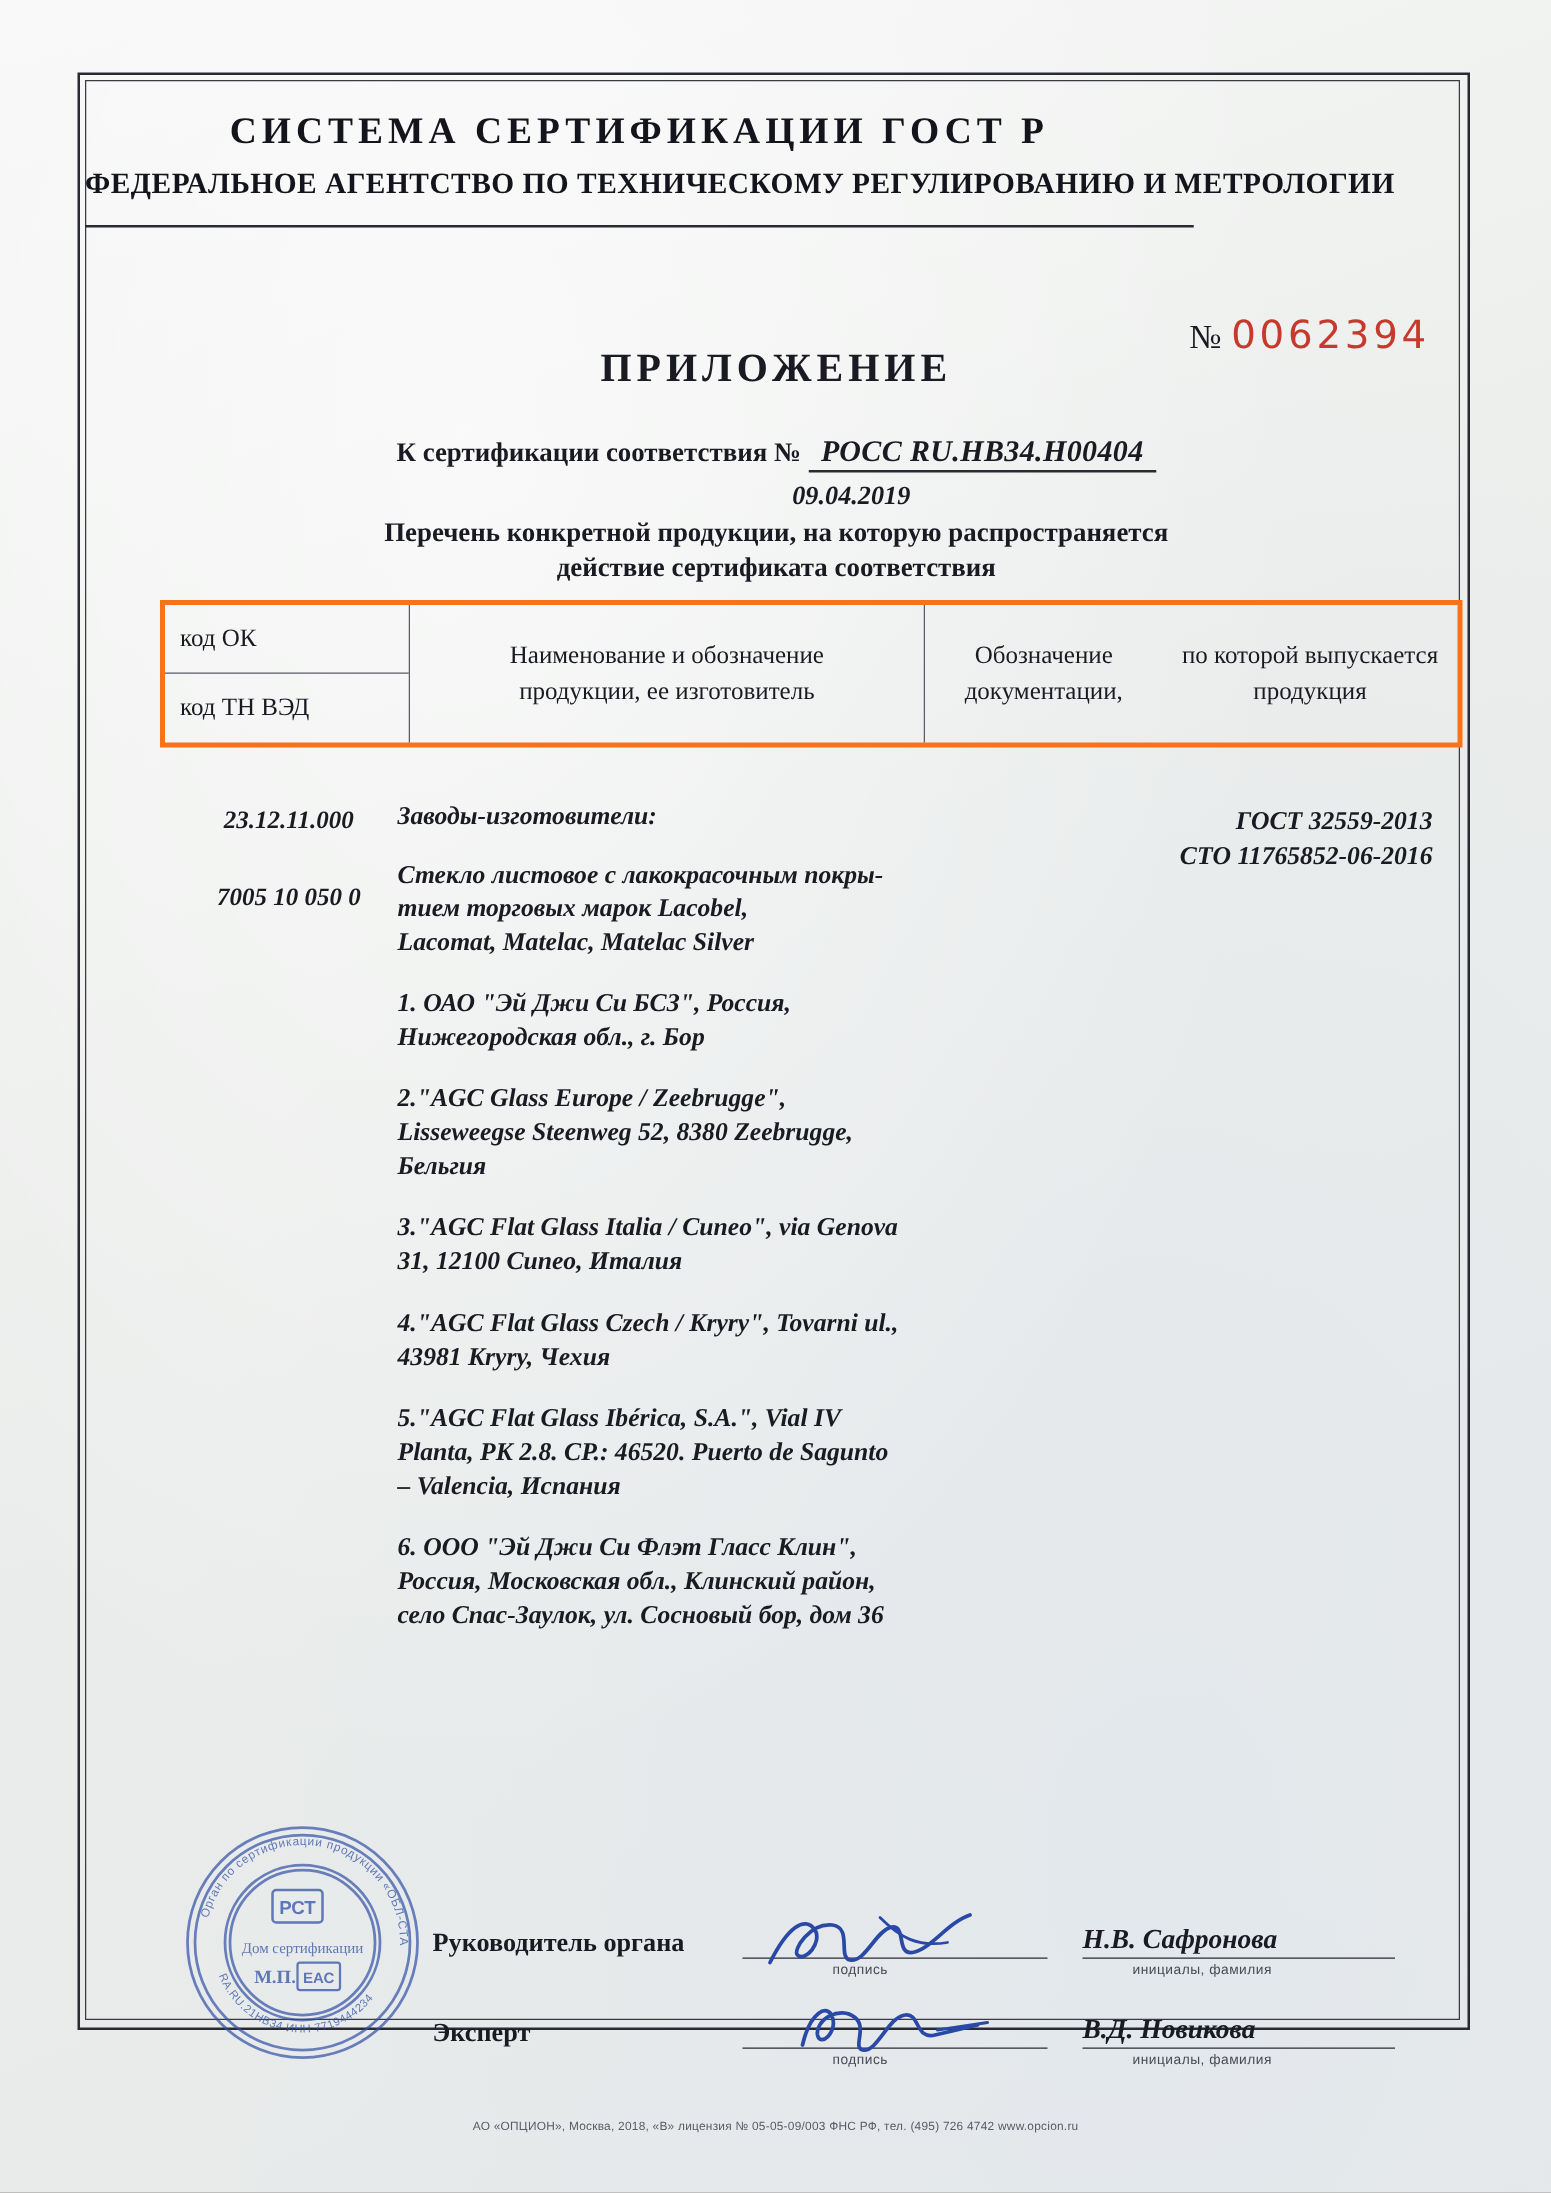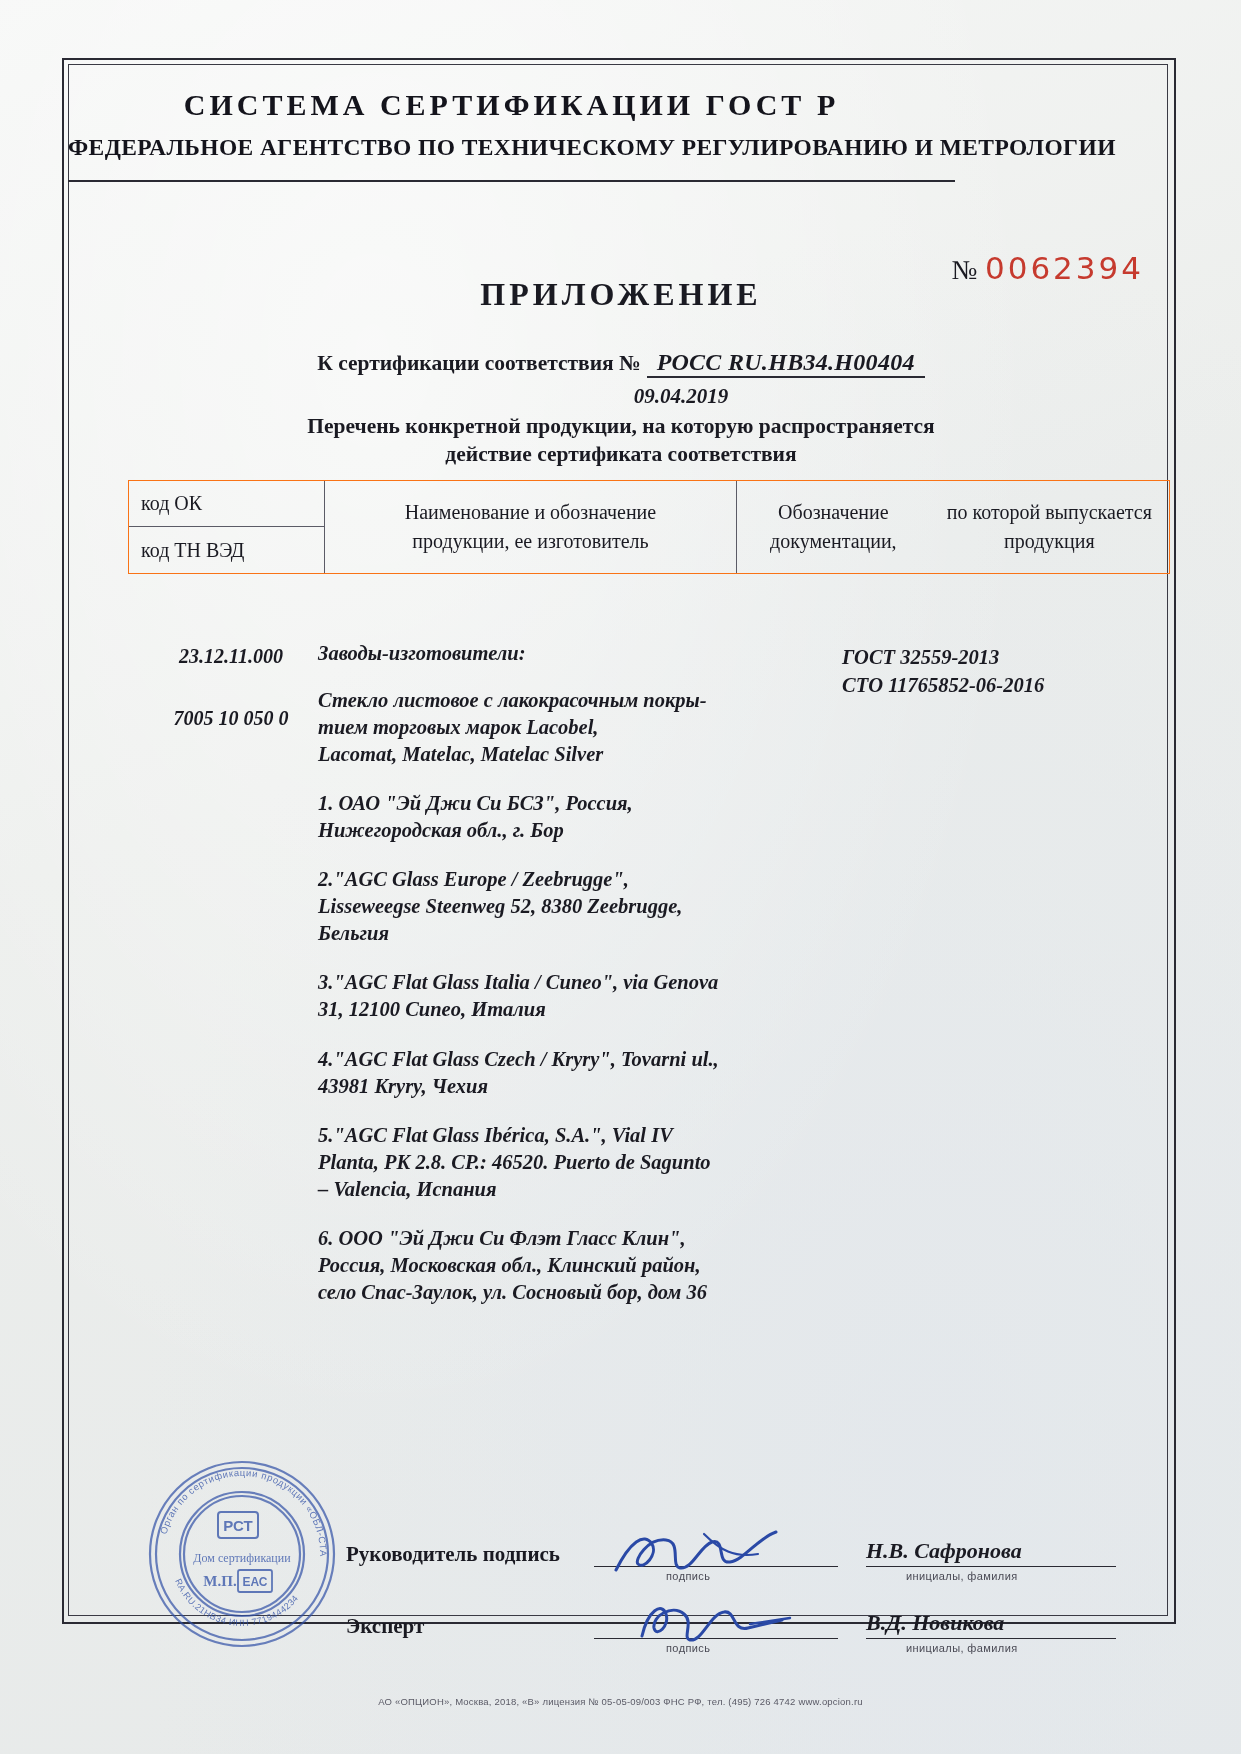--- a/index.html
+++ b/index.html
@@ -153,22 +153,22 @@
     font-size: 21.5px;
     font-weight: 700;
   }
 
   
   .tbl {
     position: absolute;
     left: 82px;
     top: 444px;
     width: 1042px;
-    height: 94px;
-    border: 1px solid #f97316;
+    height: 118px;
+    border: 4px solid #f97316;
     box-sizing: border-box;
   }
   .tbl .col1 {
     position: absolute;
     left: 0; top: 0;
     width: 196px;
     height: 100%;
     border-right: 1px solid #5b5b66;
     box-sizing: border-box;
   }
@@ -232,27 +232,28 @@
     font-style: italic;
     font-weight: 700;
     font-size: 20.5px;
     line-height: 1.32;
   }
   .prod p { margin: 0 0 22px 0; }
   .prod p:first-child { margin-bottom: 20px; }
 
   .docs {
     position: absolute;
-    left: 796px;
+    left: 770px;
     top: 608px;
     width: 330px;
     font-style: italic;
     font-weight: 700;
     font-size: 20.5px;
     line-height: 1.36;
+    text-align: right;
   }
 
   
   .stamp {
     position: absolute;
     left: 96px;
     top: 1418px;
     width: 200px;
     height: 200px;
     opacity: 0.82;
@@ -435,21 +436,21 @@
           <text x="100" y="108" text-anchor="middle" font-family="Liberation Serif, serif" font-size="12" fill="#2f4fa6">Дом сертификации</text>
           <text x="78" y="132" text-anchor="middle" font-family="Liberation Serif, serif" font-size="15" font-weight="bold" fill="#2f4fa6">М.П.</text>
           <rect x="96" y="116" width="34" height="22" rx="2" fill="none" stroke="#2f4fa6" stroke-width="1.8"></rect>
           <text x="113" y="132" text-anchor="middle" font-family="Liberation Sans, sans-serif" font-size="12" font-weight="bold" fill="#2f4fa6">ЕАС</text>
         </g>
       </svg>
     </div>
 
     <div class="sig-area">
       <div class="sig-row r1">
-        <div class="sig-label">Руководитель подпись</div>
+        <div class="sig-label">Руководитель органа</div>
         <div class="sig-line"></div>
         <div class="sig-sub">подпись</div>
         <div class="sig-name">Н.В. Сафронова</div>
         <div class="sig-name-line"></div>
         <div class="sig-name-sub">инициалы, фамилия</div>
         <svg class="scribble" style="left:262px;top:-12px" width="190" height="60" viewBox="0 0 190 60">
           <path d="M8,46 C22,18 36,8 44,20 C50,30 36,46 30,40 C26,36 40,14 58,16 C74,18 62,42 72,44 C84,46 92,22 104,18 C118,14 108,40 122,38 C136,36 150,14 168,8" fill="none" stroke="#2a49a6" stroke-width="3" stroke-linecap="round"></path>
           <path d="M96,10 C112,26 126,34 150,30" fill="none" stroke="#2a49a6" stroke-width="2.2" stroke-linecap="round"></path>
         </svg>
       </div>

